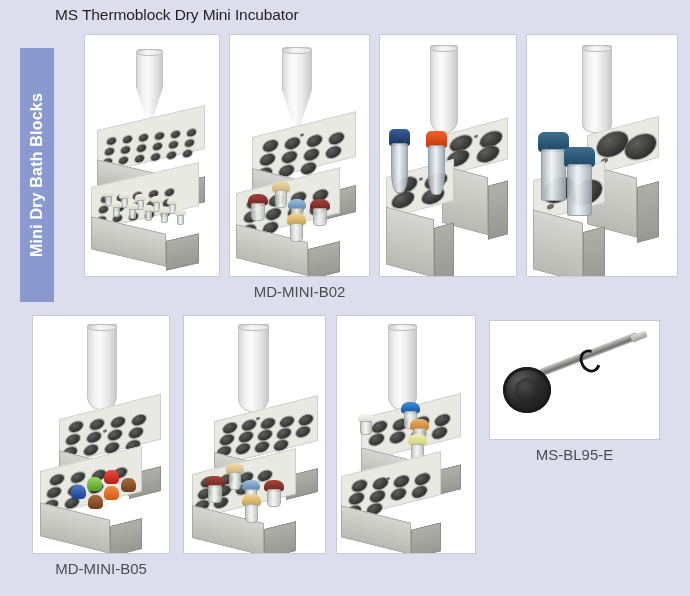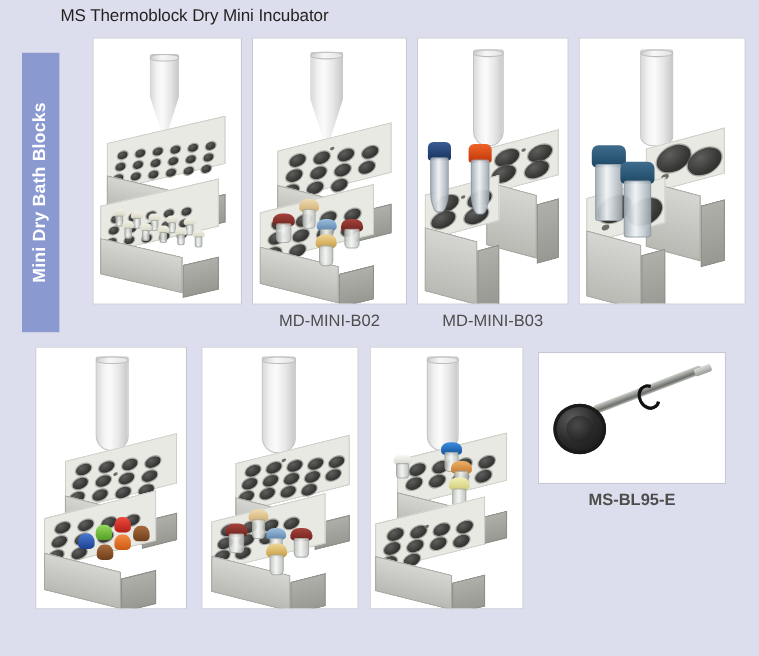--- a/index.html
+++ b/index.html
@@ -335,21 +335,20 @@
           <div style="position:absolute;left:0;top:0;width:100%;height:17px;border-radius:5px 5px 3px 3px;background:linear-gradient(180deg,#3a5d94,#16325f);"></div>
           <div style="position:absolute;left:2px;top:14px;width:17px;height:50px;border-radius:3px 3px 40% 40%;background:linear-gradient(90deg,rgba(160,170,180,.9),rgba(238,242,245,.95) 45%,rgba(158,168,178,.9));border:1px solid rgba(140,150,160,.8);box-sizing:border-box;"></div>
         </div>
         <div style="position:absolute;left:40px;top:-46px;width:21px;height:64px;">
           <div style="position:absolute;left:0;top:0;width:100%;height:17px;border-radius:5px 5px 3px 3px;background:linear-gradient(180deg,#f0642a,#c03408);"></div>
           <div style="position:absolute;left:2px;top:14px;width:17px;height:50px;border-radius:3px 3px 40% 40%;background:linear-gradient(90deg,rgba(160,170,180,.9),rgba(238,242,245,.95) 45%,rgba(158,168,178,.9));border:1px solid rgba(140,150,160,.8);box-sizing:border-box;"></div>
         </div>
       </div>
     </div>
   </div>
-  <div class="caption" style="left:379px;top:283px;width:138px;">MD-MINI-B03</div>
 
   <div class="card" style="left:526px;top:34px;width:152px;height:243px;">
     <div class="art">
       <div class="tube-ico ico-flat" style="left:55px;top:10px;width:30px;height:88px;">
         <div class="body" style="height:100%;"></div>
         <div class="rim"></div>
       </div>
       <div class="blk" style="left:60px;top:100px;">
         <div class="top" style="width:72px;height:42px;transform:skewY(-15deg);">
           <div class="hole" style="left:10px;top:4px;width:31px;height:24px;"></div>
@@ -432,20 +431,21 @@
           </div>
         <div class="vial" style="left:48px;top:24px;width:15px;height:18px;">
             <div class="cap" style="background:linear-gradient(180deg,#a86a3d,#6f3f1c);height:76%;"></div>
           </div>
         <div class="vial" style="left:81px;top:7px;width:15px;height:18px;">
             <div class="cap" style="background:linear-gradient(180deg,#a86a3d,#6f3f1c);height:76%;"></div>
           </div>
       </div>
     </div>
   </div>
+  <div class="caption" style="left:32px;top:560px;width:138px;">MD-MINI-B05</div>
 
   <div class="card" style="left:183px;top:315px;width:143px;height:239px;">
     <div class="art">
       <div class="tube-ico ico-round" style="left:54px;top:8px;width:31px;height:88px;">
         <div class="body" style="height:100%;"></div>
         <div class="rim"></div>
       </div>
       <div class="blk" style="left:30px;top:105px;">
         <div class="top" style="width:104px;height:46px;transform:skewY(-14deg);">
           <div class="hole" style="left:9px;top:6px;width:14px;height:10px;"></div>
@@ -567,15 +567,15 @@
   <div class="card" style="left:489px;top:320px;width:171px;height:120px;">
     <div class="art">
       <div class="probe-shaft" style="left:50px;top:48px;width:105px;height:8px;transform:rotate(-21deg);transform-origin:0 50%;"></div>
       <div class="probe-tip" style="left:141px;top:12px;width:16px;height:7px;transform:rotate(-21deg);"></div>
       <div class="probe-clip" style="left:90px;top:28px;width:14px;height:18px;"></div>
       <div class="probe-knob" style="left:13px;top:46px;width:48px;height:46px;">
         <div class="inner"></div>
       </div>
     </div>
   </div>
-  <div class="caption" style="left:489px;top:446px;width:171px;font-weight:bold;">MS-BL95-E</div>
+  <div class="caption" style="left:489px;top:446px;width:171px;">MS-BL95-E</div>
 
 </div>
 
 </body></html>

